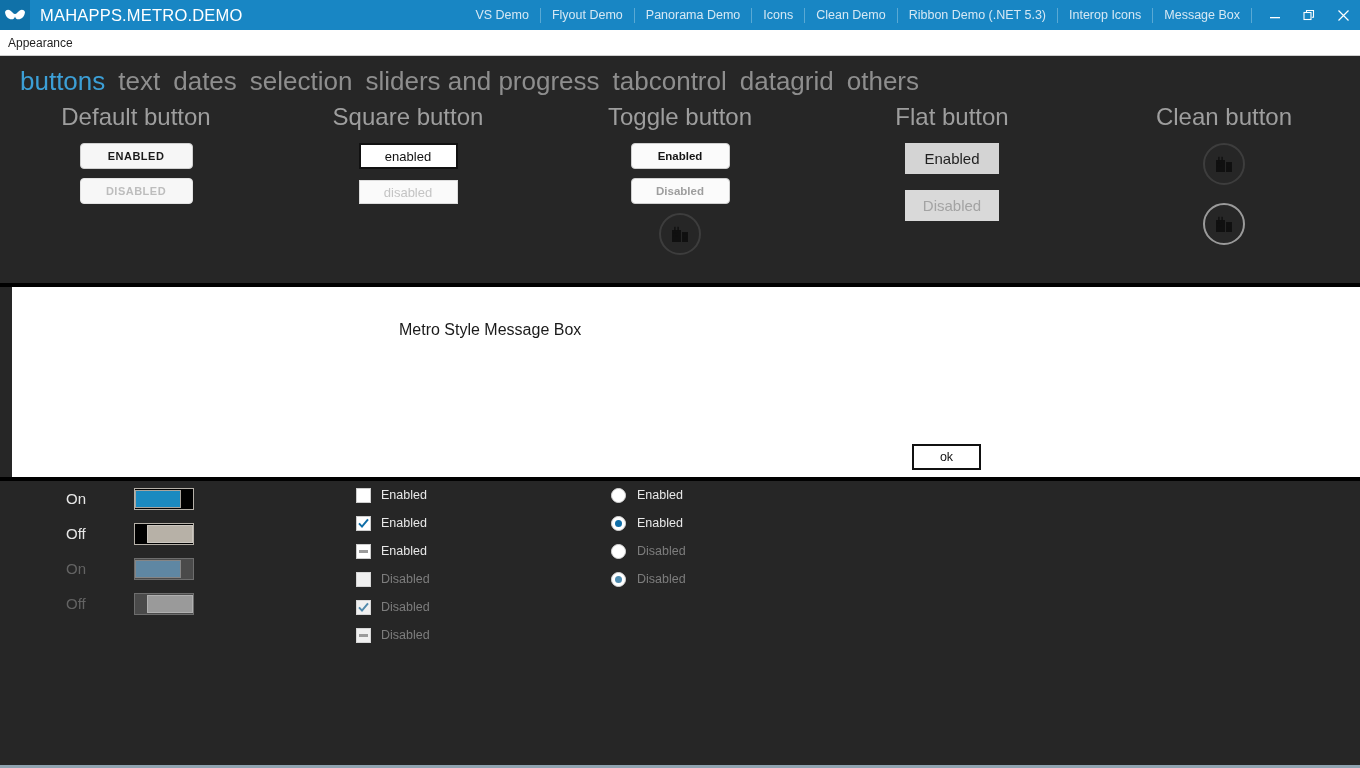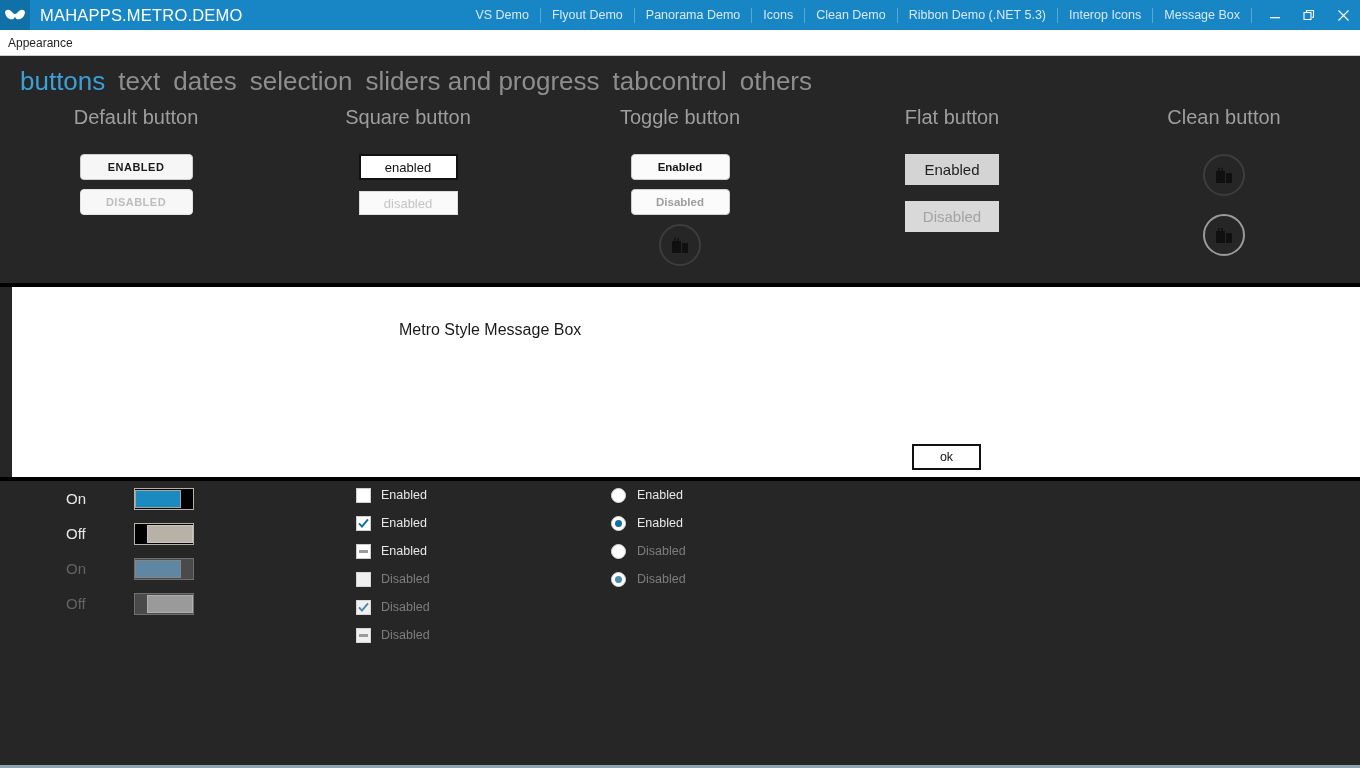--- a/index.html
+++ b/index.html
@@ -102,24 +102,24 @@
   .buttons-section {
     position: absolute; top: 104px; left: 0;
     width: 1360px; height: 180px;
     border-bottom: 1px solid #3a3a3a;
   }
   .btn-col {
     position: absolute; top: 0;
     display: flex; flex-direction: column; align-items: center;
   }
   .col-title {
-    font-size: 20px;
+    font-size: 24px;
     color: #9e9e9e;
     font-weight: 400;
-    margin-bottom: 24px;
+    margin-bottom: 13px;
     white-space: nowrap;
     line-height: 26px;
   }
   .col-1 { left: 36px;  width: 200px; }
   .col-2 { left: 308px; width: 200px; }
   .col-3 { left: 580px; width: 200px; }
   .col-4 { left: 852px; width: 200px; }
   .col-5 { left: 1124px; width: 200px; }
 
   
@@ -379,20 +379,21 @@
     <div class="menubar-item">Appearance</div>
   </div>
 
   <div class="navtabs">
     <div class="navtab active">buttons</div>
     <div class="navtab">text</div>
     <div class="navtab">dates</div>
     <div class="navtab">selection</div>
     <div class="navtab">sliders and progress</div>
     <div class="navtab">tabcontrol</div>
+    <div class="navtab">datagrid</div>
     <div class="navtab">others</div>
   </div>
 
   <div class="buttons-section">
 
     <div class="btn-col col-1">
       <div class="col-title">Default button</div>
       <div class="btn-default">ENABLED</div>
       <div class="btn-default disabled">DISABLED</div>
     </div>

